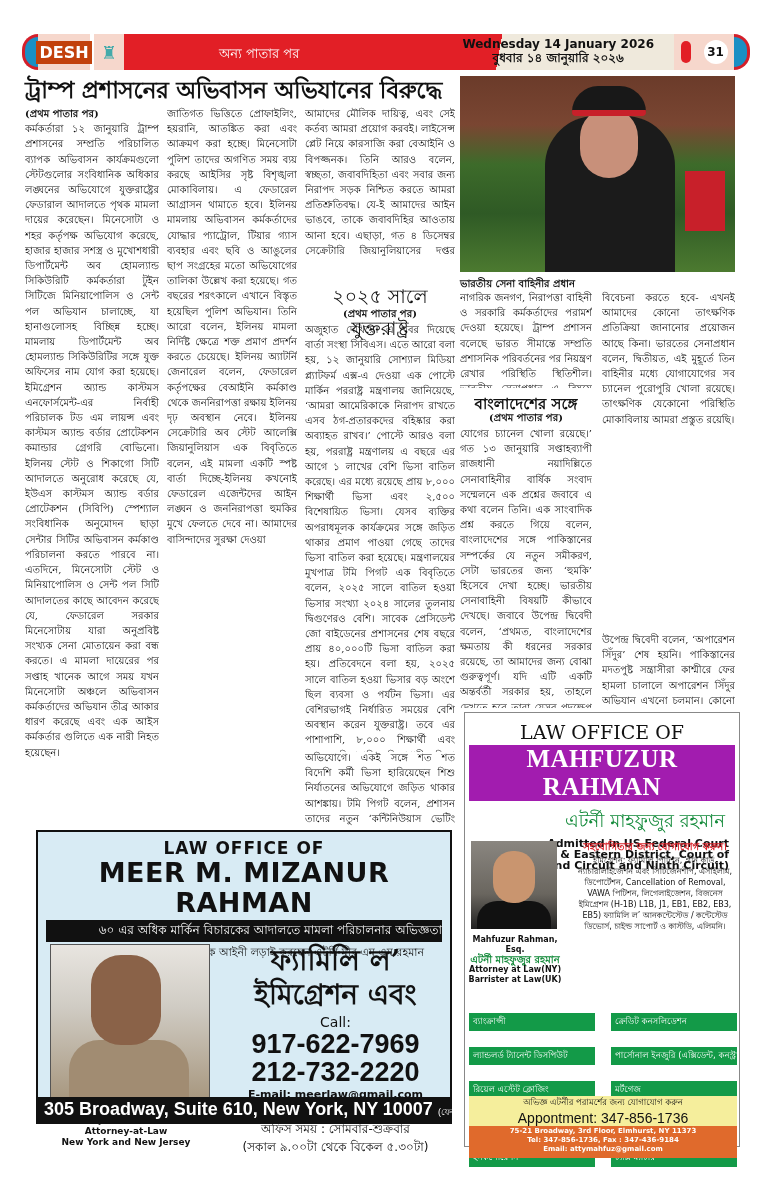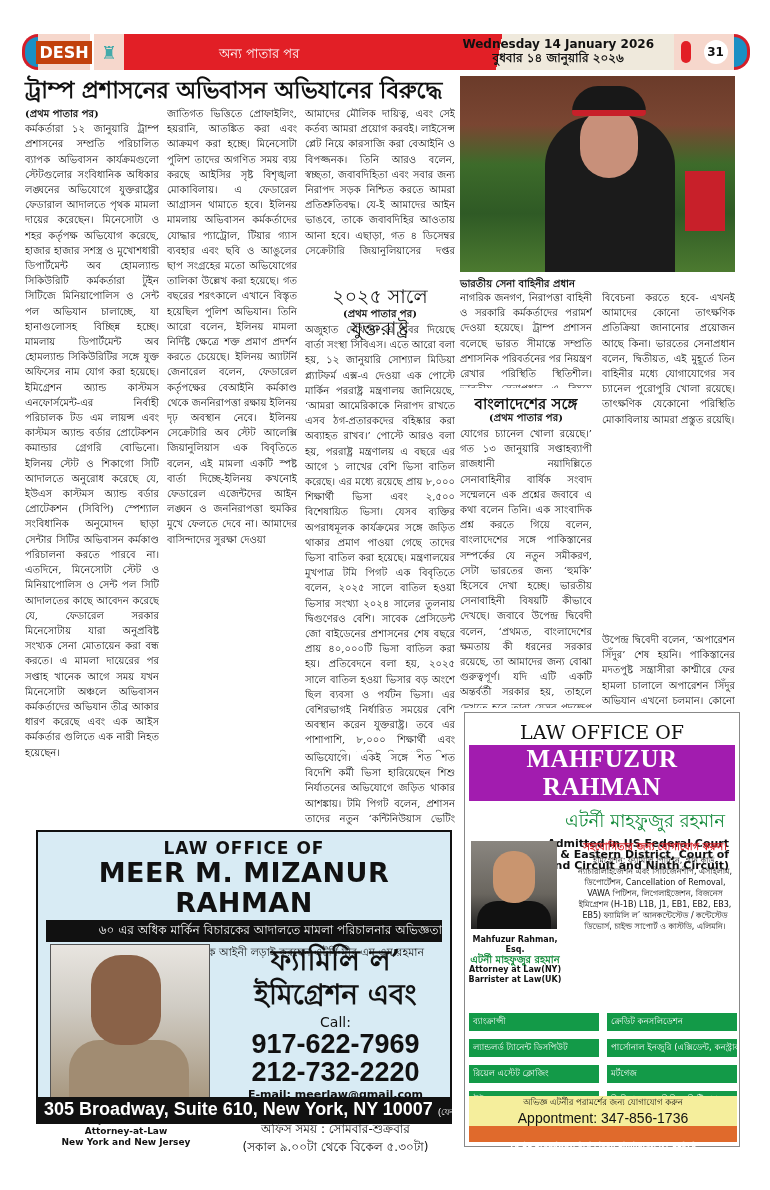--- a/index.html
+++ b/index.html
@@ -49,26 +49,26 @@
 .ad2 .red{background:#a21caf;color:#fff;text-align:center;font-family:"Liberation Serif",serif;font-size:25px;font-weight:bold;margin:2px 4px;letter-spacing:.5px}
 .ad2 .gname{color:#138a3a;font-size:18px;text-align:right;padding-right:14px;margin-top:6px}
 .ad2 .adm{font-size:11px;font-weight:bold;text-align:right;padding-right:10px;line-height:11px}
 .ad2 .pic{position:absolute;left:6px;top:128px;width:86px;height:88px;background:linear-gradient(180deg,#8a8680 0,#6a665f 60%,#222 100%)}
 .ad2 .pic .f{position:absolute;left:22px;top:10px;width:42px;height:52px;background:#c9956f;border-radius:20px}
 .ad2 .pic .s{position:absolute;left:6px;top:60px;width:74px;height:28px;background:#111;border-radius:20px 20px 0 0}
 .ad2 .pname{position:absolute;left:2px;top:222px;width:96px;text-align:center;font-size:8px;line-height:10px;font-weight:bold}
 .ad2 .pname .bn{color:#138a3a;font-size:10px}
 .ad2 .svc{position:absolute;left:108px;top:145px;width:164px;text-align:center;font-size:8px;line-height:11px}
 .ad2 .svc .redt{color:#d8232a;font-size:10px;font-weight:bold;margin-bottom:3px}
-.ad2 .grid{position:absolute;left:4px;top:300px;width:268px;display:grid;grid-template-columns:1fr 1fr;gap:8px}
+.ad2 .grid{position:absolute;left:4px;top:300px;width:268px;display:grid;grid-template-columns:1fr 1fr;gap:16px}
 .ad2 .grid div{background:#139a48;color:#fff;font-size:8.5px;padding:2px 4px;white-space:nowrap;overflow:hidden}
 .ad2 .yel{position:absolute;left:4px;top:383px;width:268px;height:30px;background:#f5ee9c;text-align:center}
 .ad2 .yel .a{font-size:8.5px}
 .ad2 .yel .b{font-size:14px;font-family:"Liberation Sans",sans-serif}
-.ad2 .org{position:absolute;left:4px;top:413px;width:268px;height:16px;background:#e06a2c;color:#fff;text-align:center;font-size:7px;font-weight:bold;line-height:9px;padding-top:15px}
+.ad2 .org{position:absolute;left:4px;top:413px;width:268px;height:32px;background:#e06a2c;color:#fff;text-align:center;font-size:7px;font-weight:bold;line-height:9px;padding-top:1px}
 </style>
 </head>
 <body>
 
 <div class="header">
   <div class="cap"></div>
   <div class="logo">
       <span>DESH</span>
     </div>
   <div class="liberty">♜</div>

